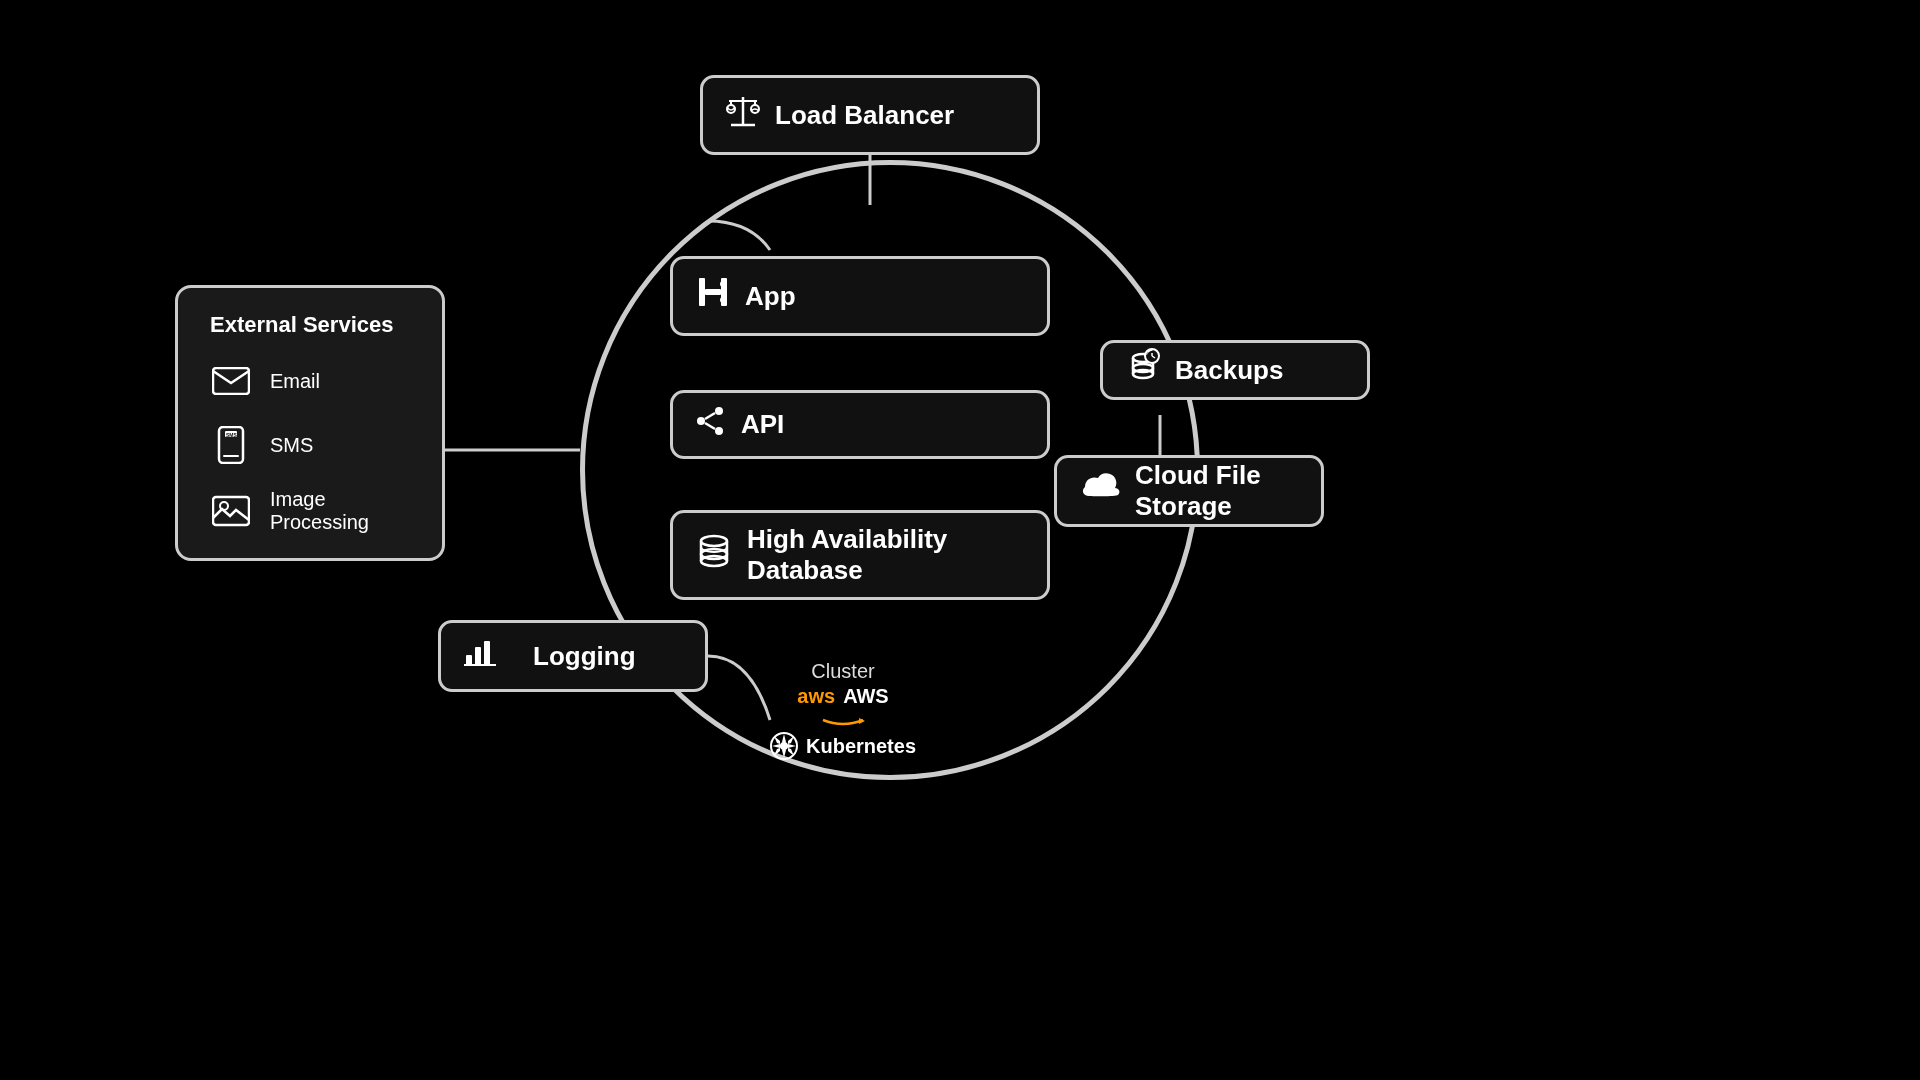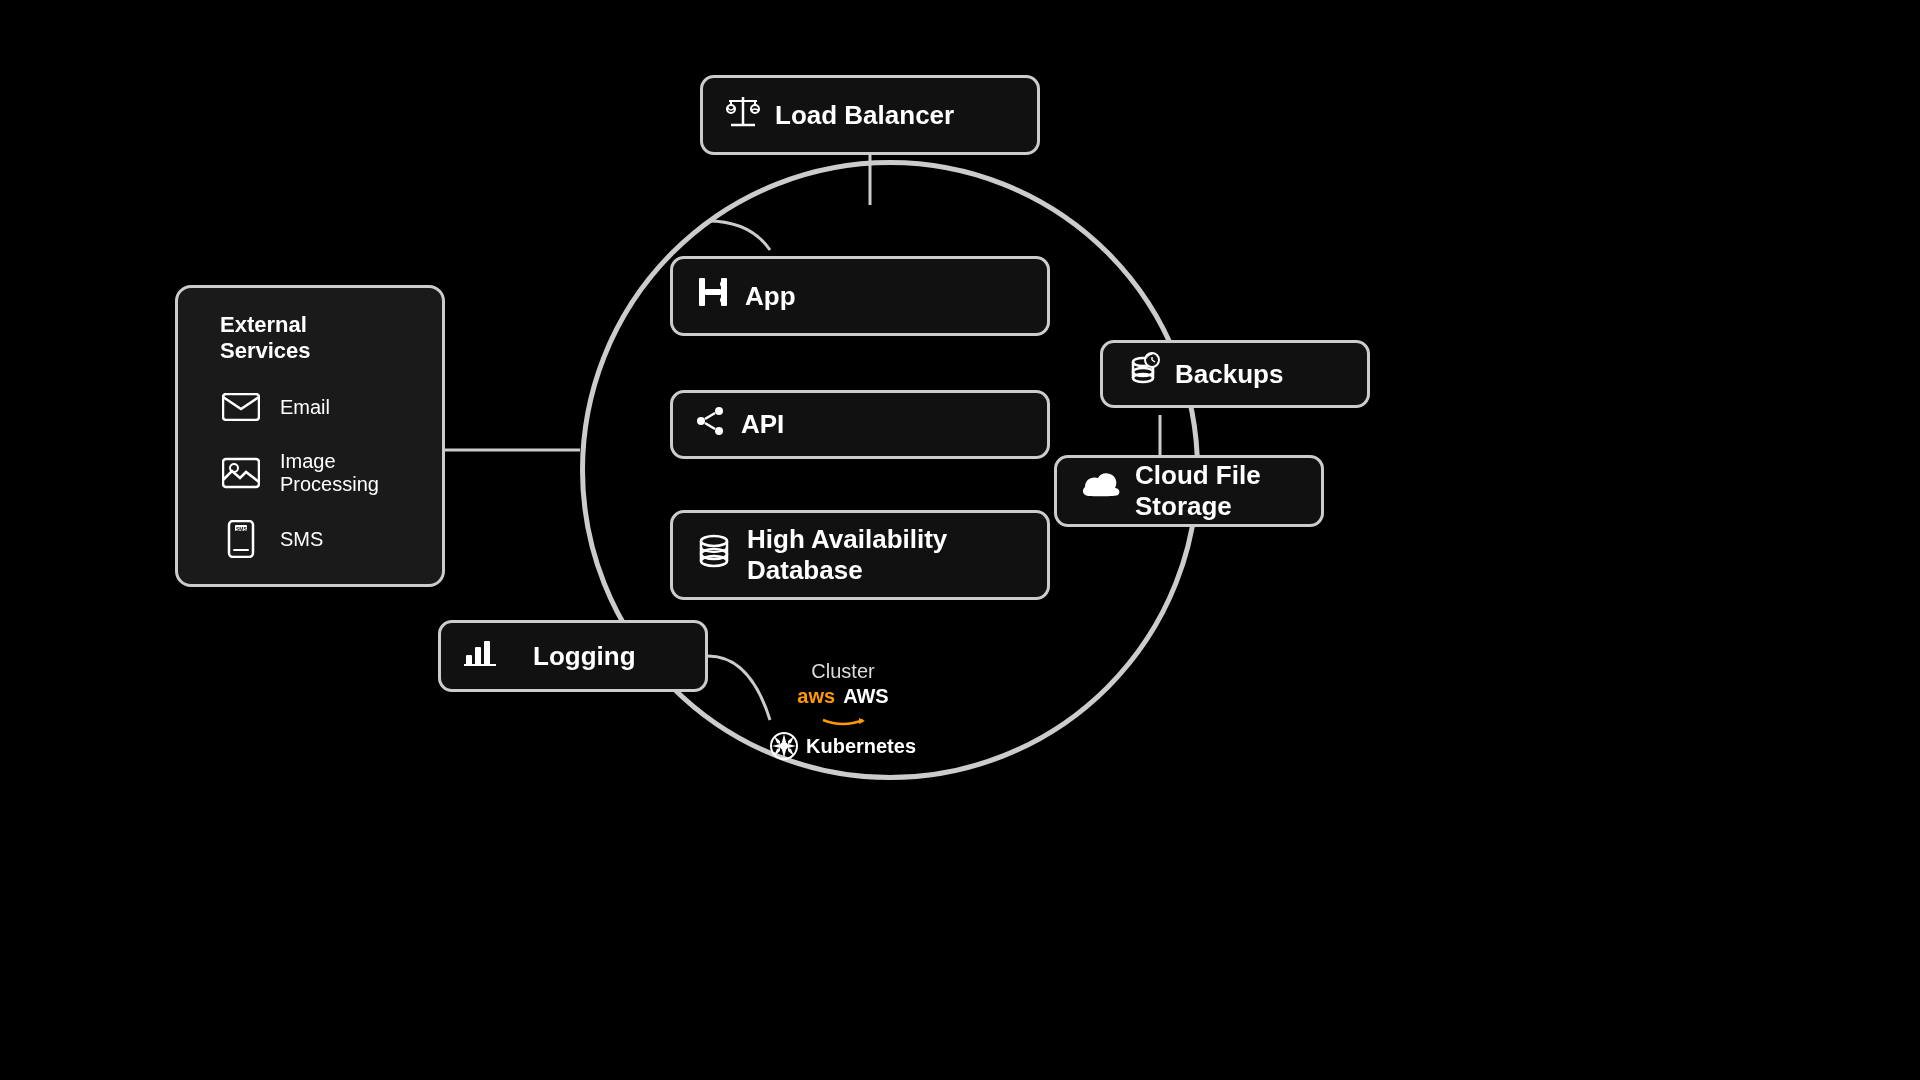--- a/index.html
+++ b/index.html
@@ -22,21 +22,21 @@
 
     
     .external-services-box {
       position: absolute;
       left: 175px;
       top: 285px;
       width: 270px;
       background: #1a1a1a;
       border: 3px solid #ccc;
       border-radius: 16px;
-      padding: 24px 42px;
+      padding: 24px 32px;
     }
     .external-services-title {
       font-size: 22px;
       font-weight: 600;
       margin-bottom: 22px;
       color: #fff;
     }
     .ext-service-item {
       display: flex;
       align-items: center;
@@ -126,21 +126,21 @@
       top: 510px;
       width: 380px;
       height: 90px;
     }
 
     
     .backups-pill {
       left: 1100px;
       top: 340px;
       width: 270px;
-      height: 68px;
+      height: 60px;
     }
 
     
     .cloud-storage-pill {
       left: 1054px;
       top: 455px;
       width: 270px;
       height: 72px;
     }
 
@@ -374,43 +374,43 @@
     <div class="external-services-title">External Services</div>
 
     <div class="ext-service-item">
       <span class="ext-icon">
         <svg class="icon-email-svg" viewBox="0 0 38 28" fill="white">
           <rect x="1" y="1" width="36" height="26" rx="3" fill="none" stroke="white" stroke-width="2.5"></rect>
           <path d="M1 4 L19 16 L37 4" fill="none" stroke="white" stroke-width="2.5"></path>
         </svg>
       </span>
       <span>Email</span>
-    </div>
-
-    <div class="ext-service-item">
-      <span class="ext-icon">
-        <svg class="icon-image-svg" viewBox="0 0 38 34" fill="white">
-          <rect x="1" y="3" width="36" height="28" rx="3" fill="none" stroke="white" stroke-width="2.5"></rect>
-          <circle cx="12" cy="12" r="4" fill="none" stroke="white" stroke-width="2"></circle>
-          <path d="M1 24 L10 15 L18 22 L24 16 L37 26" fill="none" stroke="white" stroke-width="2.5"></path>
-        </svg>
-      </span>
-      <span>Image<br>Processing</span>
     </div>
 
     <div class="ext-service-item">
       <span class="ext-icon">
         <svg class="icon-sms-svg" viewBox="0 0 34 38" fill="white">
           <rect x="5" y="1" width="24" height="36" rx="4" fill="none" stroke="white" stroke-width="2.5"></rect>
           <rect x="11" y="5" width="12" height="6" rx="1" fill="white"></rect>
           <text x="12" y="11" font-size="5" fill="#111" font-weight="bold">SMS</text>
           <line x1="10" y1="30" x2="24" y2="30" stroke="white" stroke-width="2" stroke-linecap="round"></line>
         </svg>
       </span>
       <span>SMS</span>
+    </div>
+
+    <div class="ext-service-item">
+      <span class="ext-icon">
+        <svg class="icon-image-svg" viewBox="0 0 38 34" fill="white">
+          <rect x="1" y="3" width="36" height="28" rx="3" fill="none" stroke="white" stroke-width="2.5"></rect>
+          <circle cx="12" cy="12" r="4" fill="none" stroke="white" stroke-width="2"></circle>
+          <path d="M1 24 L10 15 L18 22 L24 16 L37 26" fill="none" stroke="white" stroke-width="2.5"></path>
+        </svg>
+      </span>
+      <span>Image<br>Processing</span>
     </div>
   </div>
 
   <div class="cluster-labels">
     <div class="cluster-label">Cluster</div>
     <div class="aws-label">
       <span style="font-size:20px;font-weight:700;color:#FF9900;">aws</span>
       <span style="font-size:20px;font-weight:600;color:#fff;">AWS</span>
     </div>
     <div style="text-align:center;margin-bottom:2px;">

